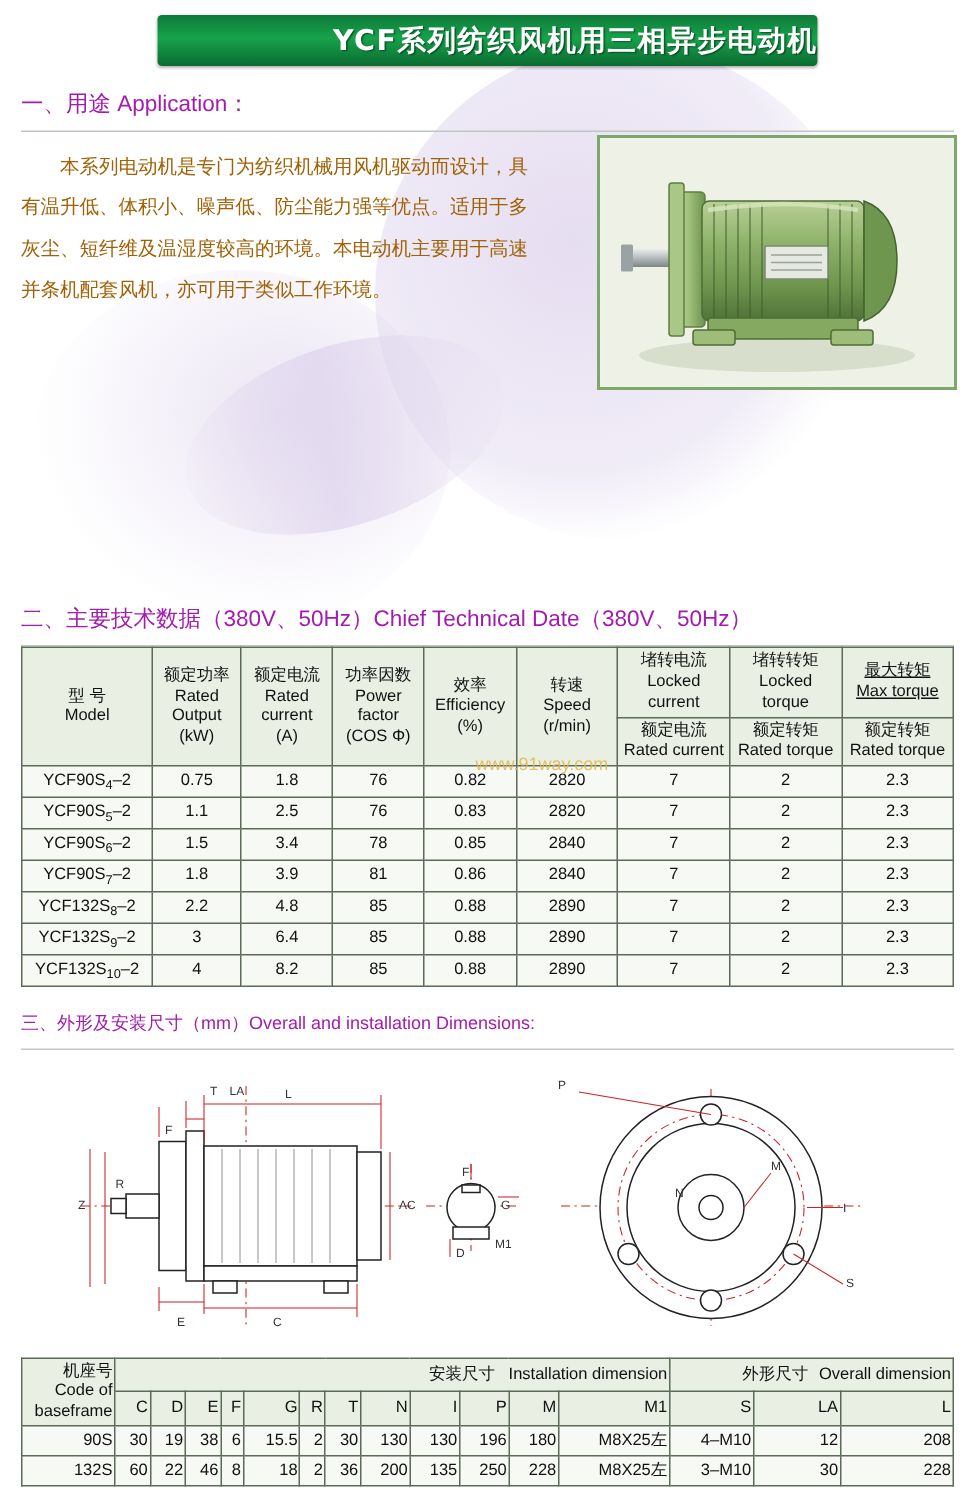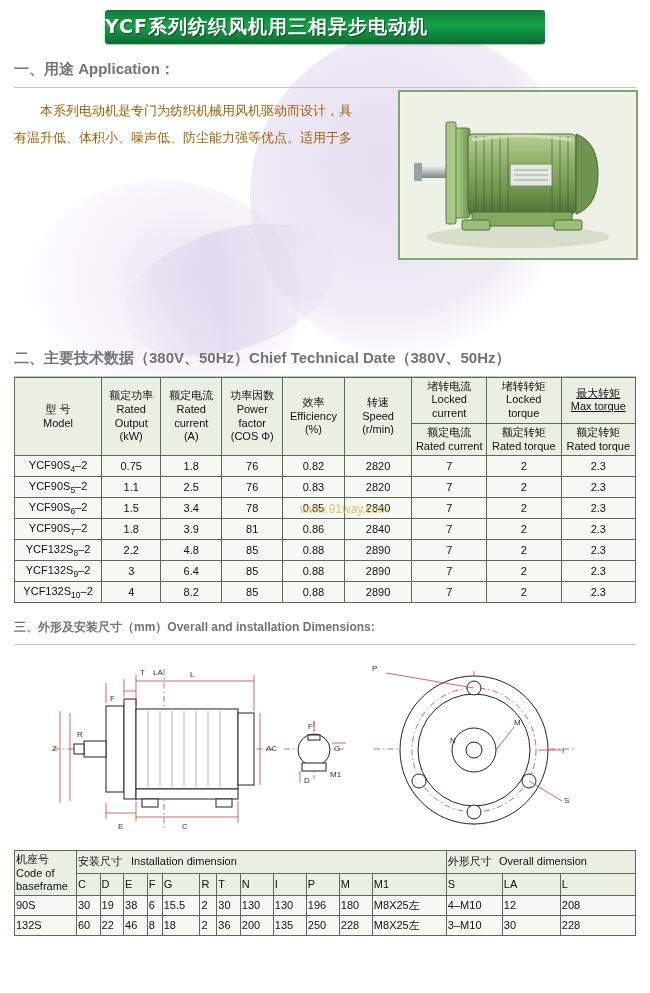--- a/index.html
+++ b/index.html
@@ -33,31 +33,31 @@
     z-index:0;
   }
   .content { position:relative; z-index:2; }
 
   
   .title-banner {
     margin: 10px auto 0 auto;
     width: 440px; height: 34px;
     background: linear-gradient(180deg,#0e7a39 0%, #16a34a 45%, #0b6b32 100%);
     border-radius: 3px;
-    display:flex; align-items:center; justify-content:flex-start;
+    display:flex; align-items:center; justify-content:flex-end;
     box-shadow: 0 1px 2px rgba(0,0,0,0.3);
   }
   .title-banner .t {
     color:#fff; font-weight:bold; font-size:19px; letter-spacing:1px;
     font-family:"DejaVu Sans","Liberation Sans",sans-serif;
     text-shadow: 1px 1px 1px rgba(0,0,0,0.45);
   }
 
   .sec-head {
-    color:#737373; font-size:15px; font-weight:bold;
+    color:#a21caf; font-size:15px; font-weight:normal;
     margin: 16px 0 8px 14px;
   }
   .sec-head.small { font-size:12px; }
   hr.rule { border:none; border-top:1px solid #bfc7c2; margin:2px 14px 0 14px; }
 
   .body-text {
     margin: 0 14px; font-size:13px; line-height:1.95; color:#a16207;
     text-align: justify;
   }
   .body-text p { margin: 0 0 2px 0; }
@@ -89,40 +89,40 @@
     padding: 2px 1px;
     line-height:1.25;
   }
   table.data thead th { background:#e9efe2; font-weight:normal; }
   table.data tbody td { background:#f7f9f4; height:21px; }
   .model-cell { text-align:center; padding-left:4px; }
   .sub { font-size:8.5px; vertical-align: sub; }
 
   
   .watermark {
-    position:absolute; left:300px; top:492px;
+    position:absolute; left:317px; top:492px;
     color:#e0b84a; font-size:12px; opacity:0.85;
     font-family:"Liberation Sans",sans-serif;
     z-index:5; pointer-events:none;
   }
 
   
   .drawing {
     margin: 6px 14px 4px 14px; height: 195px; position:relative;
     background: #fff;
   }
   .drawing svg { display:block; }
 
   
   table.dims {
     border-collapse: collapse; margin: 4px 14px 0 14px;
     width: 622px; font-size: 11px;
   }
   table.dims th, table.dims td {
-    border:1px solid #5c6b58; text-align:left; padding:2px 1px; line-height:1.2;margin-left:44px;
+    border:1px solid #5c6b58; text-align:right; padding:2px 1px; line-height:1.2;margin-left:44px;
   }
   table.dims th { background:#e9efe2; font-weight:normal; }
   table.dims td { background:#f7f9f4; height:20px; }
 </style>
 </head>
 <body>
 
 <div class="bg-swoosh-1"></div>
 <div class="bg-swoosh-2"></div>
 <div class="bg-swoosh-3"></div>
@@ -133,20 +133,22 @@
     <span class="t">YCF系列纺织风机用三相异步电动机</span>
   </div>
 
   <div class="sec-head">一、用途 Application：</div>
   <hr class="rule">
 
   <div class="app-wrap">
     <div class="app-text body-text" style="margin-top:10px;">
       <p class="indent">本系列电动机是专门为纺织机械用风机驱动而设计，具</p>
       <p>有温升低、体积小、噪声低、防尘能力强等优点。适用于多</p>
+      <p>灰尘、短纤维及温湿度较高的环境。本电动机主要用于高速</p>
+      <p>并条机配套风机，亦可用于类似工作环境。</p>
     </div>
   </div>
 
   <div class="photo">
     <div class="photo-inner">
       <svg width="232" height="162" viewBox="0 0 232 162">
         <defs>
           <linearGradient id="bodyG" x1="0" y1="0" x2="0" y2="1">
             <stop offset="0%" stop-color="#b9cf96"></stop>
             <stop offset="35%" stop-color="#8fb26a"></stop>

